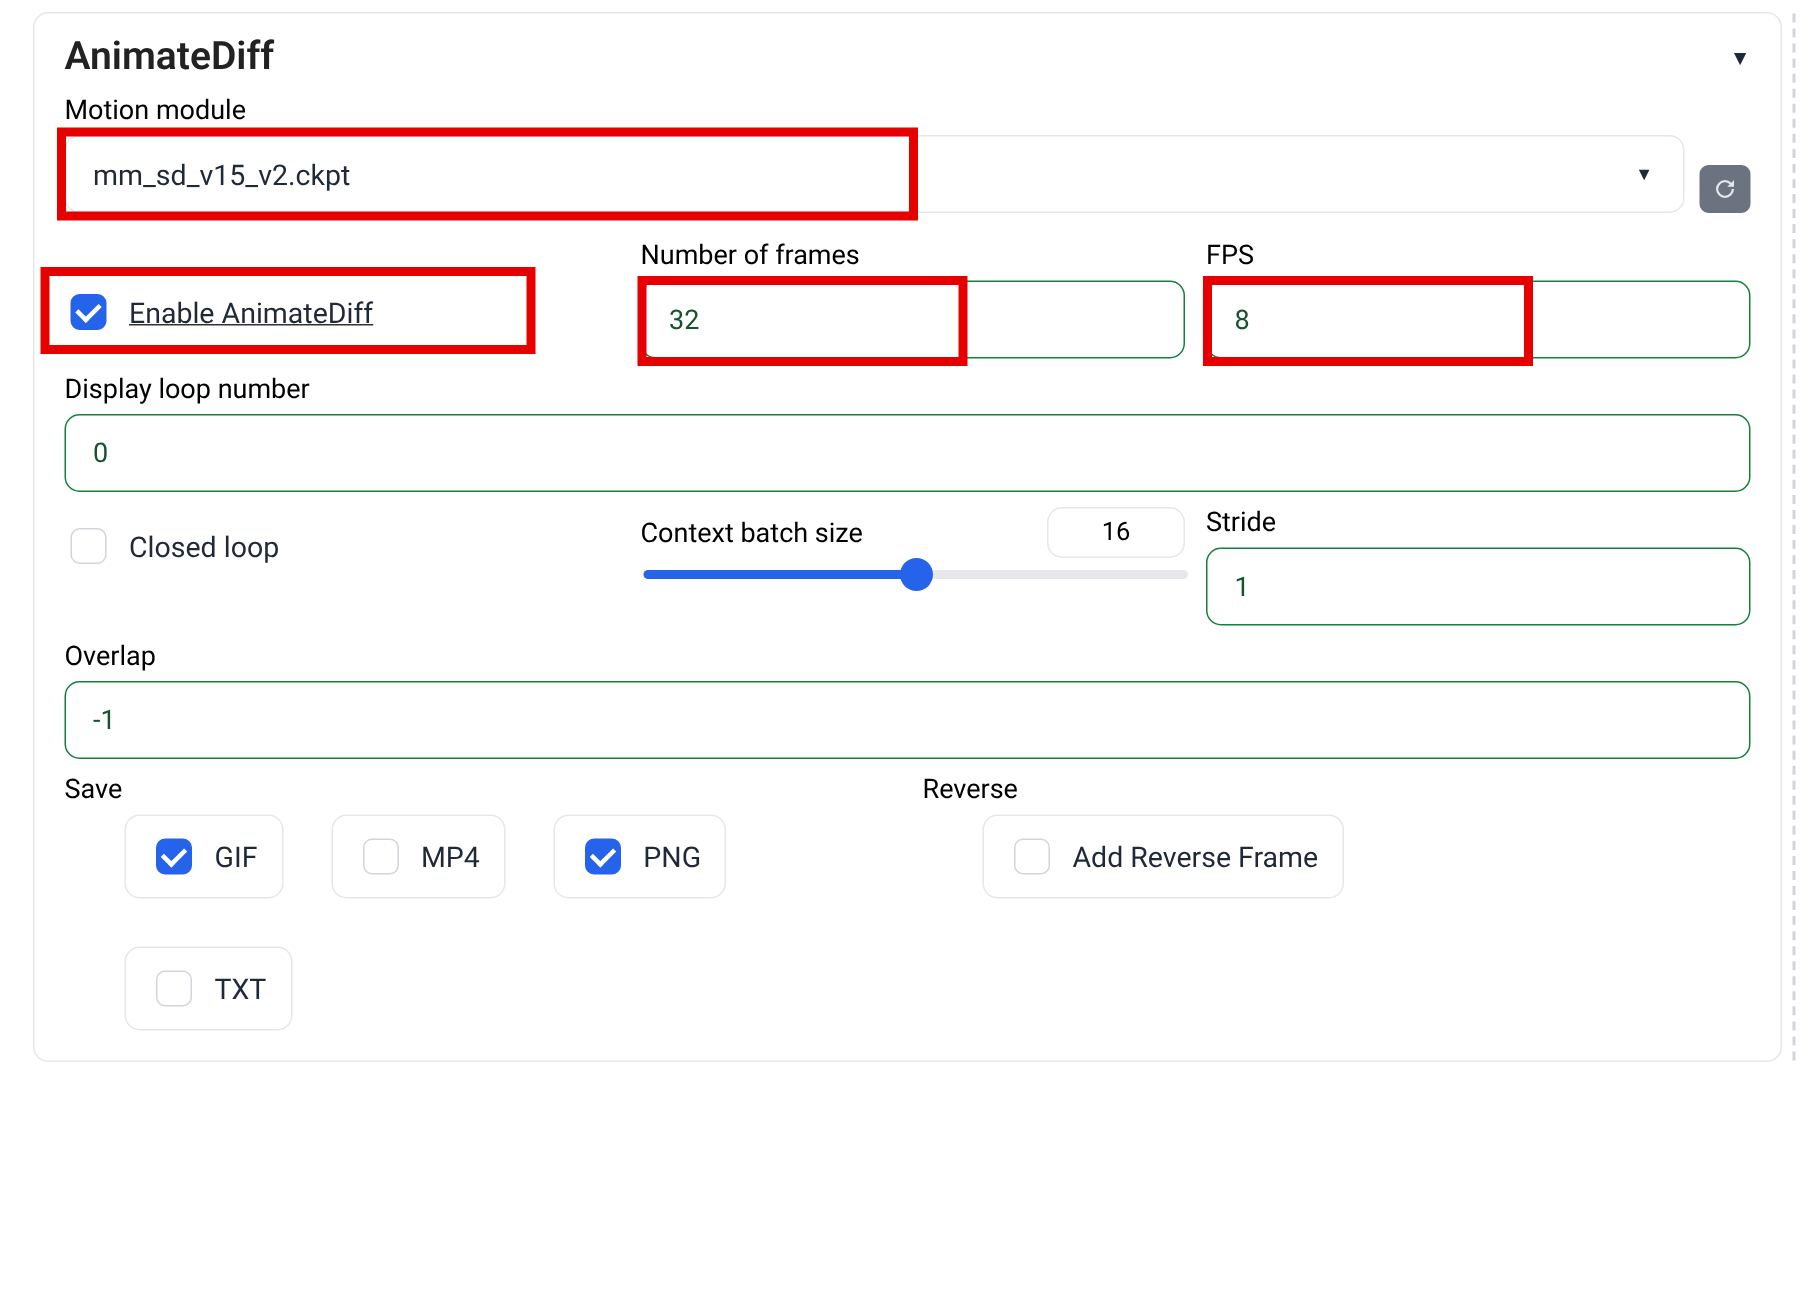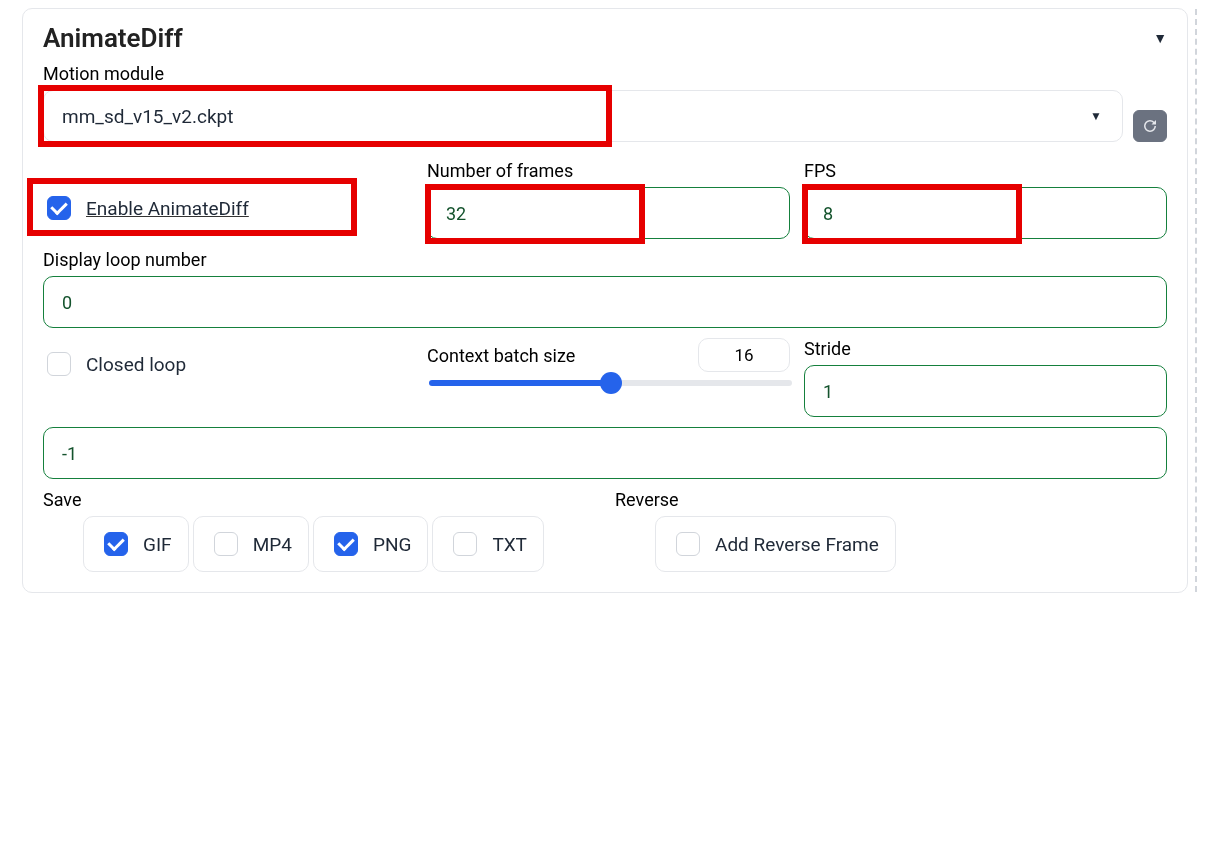--- a/index.html
+++ b/index.html
@@ -112,21 +112,21 @@
     background: #2563eb;
     cursor: pointer;
   }
   .slider::-moz-range-thumb {
     width: 22px; height: 22px;
     border-radius: 50%;
     background: #2563eb;
     border: none;
     cursor: pointer;
   }
-  .pill-grid { display: flex; flex-wrap: wrap; gap: 4px; padding-left: 40px; }
+  .pill-grid { display: flex; flex-wrap: wrap; gap: 32px; padding-left: 40px; }
   .pill {
     border: 1px solid #e5e7eb;
     border-radius: 10px;
     padding: 12px 16px;
     display: flex; align-items: center; gap: 12px;
     font-size: 19px; color: #1f2937;
     cursor: pointer;
   }
   .hlbox {
     position: absolute;
@@ -208,20 +208,21 @@
       <input type="range" class="slider" min="0" max="32" value="16" style="">
     </div>
 
     <div class="field" style="flex:1;">
       <span class="label">Stride</span>
       <input class="input" value="1" style="">
     </div>
   </div>
 
   <div class="field mt10">
+    <span class="label">Overlap</span>
     <input class="input" value="-1" style="">
   </div>
 
   <div class="section-cols mt10">
     <div class="col">
       <span class="label">Save</span>
       <div class="pill-grid" id="save-grid">
           <label class="pill">
             <input type="checkbox" class="checkbox" checked="" style="">
             <span>GIF</span>

